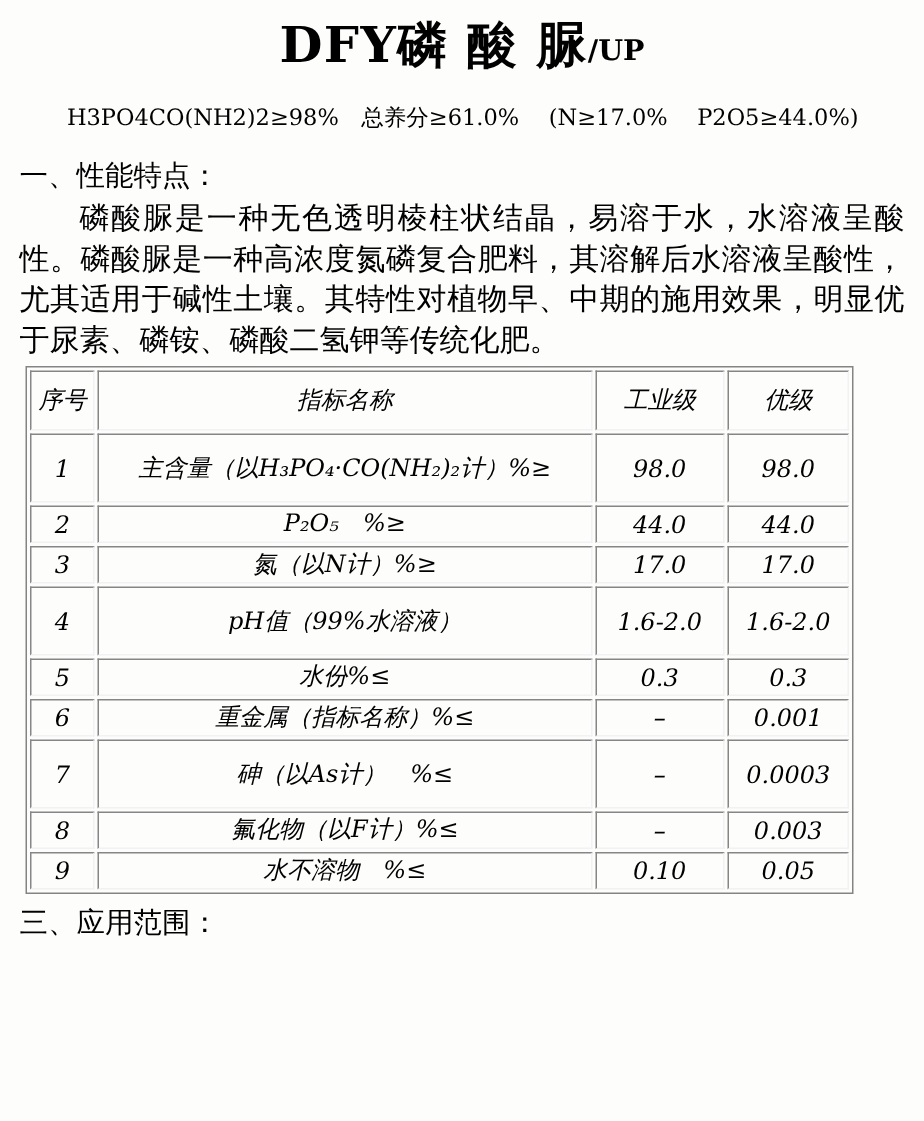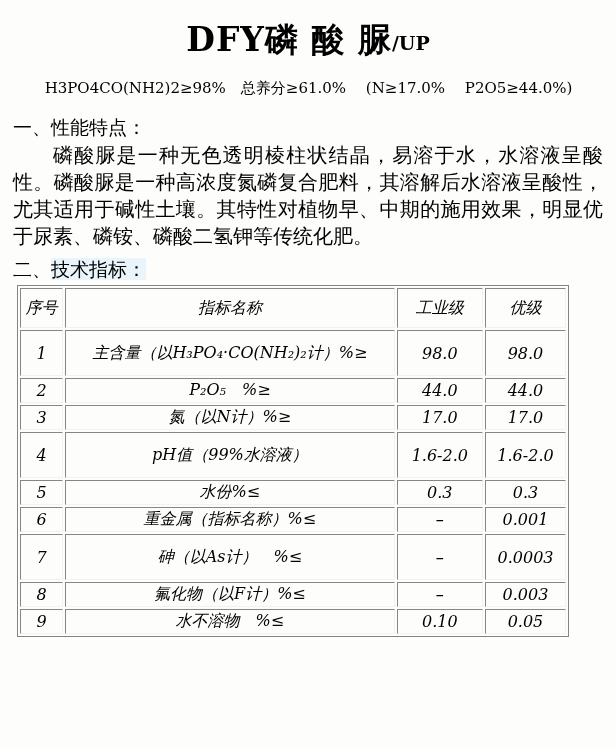--- a/index.html
+++ b/index.html
@@ -3,21 +3,21 @@
 <meta charset="utf-8">
 <style>
   * { box-sizing: border-box; }
   html, body {
     margin: 0; padding: 0;
     width: 616px; height: 747px;
     background: #fdfdfc;
     color: #000;
     font-family: "DejaVu Serif", "Liberation Serif", serif;
   }
-  .page { padding: 16px 13px 0 13px; }
+  .page { padding: 6px 13px 0 13px; }
 
   .title {
     margin: 2px 0 16px 0;
     text-align: center;
     font-size: 33px;
     font-weight: bold;
     letter-spacing: 1px;
     white-space: pre;
   }
   .title .suffix {
@@ -83,21 +83,20 @@
 
 <div class="page">
 
   <h1 class="title"><span>DFY磷 酸 脲</span><span class="suffix">/UP</span></h1>
 
   <div class="formula">H3PO4CO(NH2)2≥98%　总养分≥61.0%　 (N≥17.0%　 P2O5≥44.0%)</div>
 
   <div class="heading">一、性能特点：</div>
   <p class="para">磷酸脲是一种无色透明棱柱状结晶，易溶于水，水溶液呈酸性。磷酸脲是一种高浓度氮磷复合肥料，其溶解后水溶液呈酸性，尤其适用于碱性土壤。其特性对植物早、中期的施用效果，明显优于尿素、磷铵、磷酸二氢钾等传统化肥。</p>
 
-  <div class="heading"><span>二、</span><span class="hl">技术指标：</span></div>
 
   <table class="spec-table">
     <colgroup>
         <col class="c0">
         <col class="c1">
         <col class="c2">
         <col class="c3">
       </colgroup>
     <thead>
       <tr>
@@ -158,14 +157,15 @@
       </tr>
       <tr>
         <td>9</td>
         <td>水不溶物　%≤</td>
         <td>0.10</td>
         <td>0.05</td>
       </tr>
     </tbody>
   </table>
 
+  <div class="heading">三、应用范围：</div>
 
 </div>
 
 </body></html>

